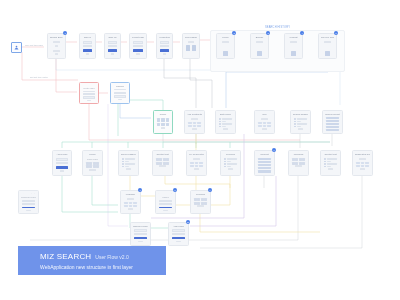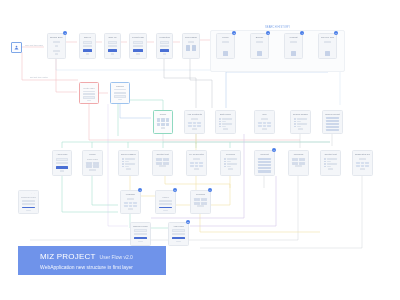--- a/index.html
+++ b/index.html
@@ -530,21 +530,21 @@
         <div class="n-title">Add Profile</div>
         <div class="field"></div>
         <div class="field"></div>
         <div class="btn"></div>
         <div class="bar xs"></div>
       </div>
     </div>
 
   <div id="banner">
     <div class="l1">
-      <span class="t1">MIZ PROJECT</span>
+      <span class="t1">MIZ SEARCH</span>
       <span class="t2">User Flow v2.0</span>
     </div>
     <div class="t3">WebApplication new structure in first layer</div>
   </div>
 
 <div class="badge" style="left: 63px; top: 30.5px;">1</div>
     <div class="badge" style="left: 232px; top: 30.5px;">2</div>
     <div class="badge" style="left: 266px; top: 30.5px;">3</div>
     <div class="badge" style="left: 300px; top: 30.5px;">4</div>
     <div class="badge" style="left: 334px; top: 30.5px;">5</div>

